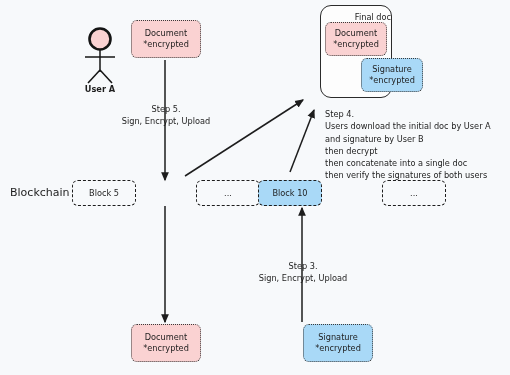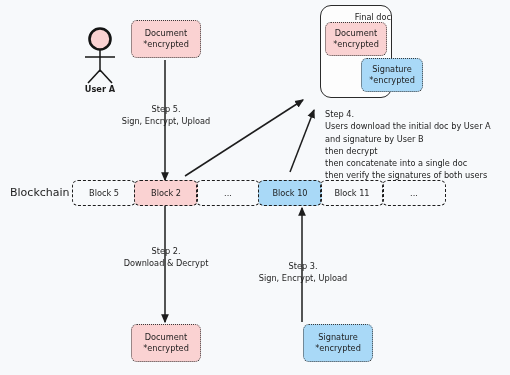--- a/index.html
+++ b/index.html
@@ -160,38 +160,30 @@
 and signature by User B
 then decrypt
 then concatenate into a single doc
 then verify the signatures of both users</div>
 
   <div class="chainlabel" style="left:10px; top:186px;">Blockchain</div>
 
   <div class="block" style="left:72px; top:180px; width:64px; height:26px;">
     <span>Block 5</span>
   </div>
-  <div class="block fill-pink" style="left:134px; top:180px; width:64px; height:26px;">
-    <span>Block 2</span>
-  </div>
   <div class="block" style="left:196px; top:180px; width:64px; height:26px;">
     <span>...</span>
   </div>
   <div class="block fill-blue" style="left:258px; top:180px; width:64px; height:26px;">
     <span>Block 10</span>
   </div>
-  <div class="block" style="left:320px; top:180px; width:64px; height:26px;">
-    <span>Block 11</span>
-  </div>
   <div class="block" style="left:382px; top:180px; width:64px; height:26px;">
     <span>...</span>
   </div>
 
-  <div class="steptext" style="left:96px; top:246px; width:140px;">Step 2.
-Download &amp; Decrypt</div>
 
   <div class="steptext" style="left:233px; top:261px; width:140px;">Step 3.
 Sign, Encrypt, Upload</div>
 
   <div class="databox pink" style="left:131px; top:324px; width:70px; height:38px;">
     <span class="l1">Document</span>
     <span class="l2">*encrypted</span>
   </div>
 
 

